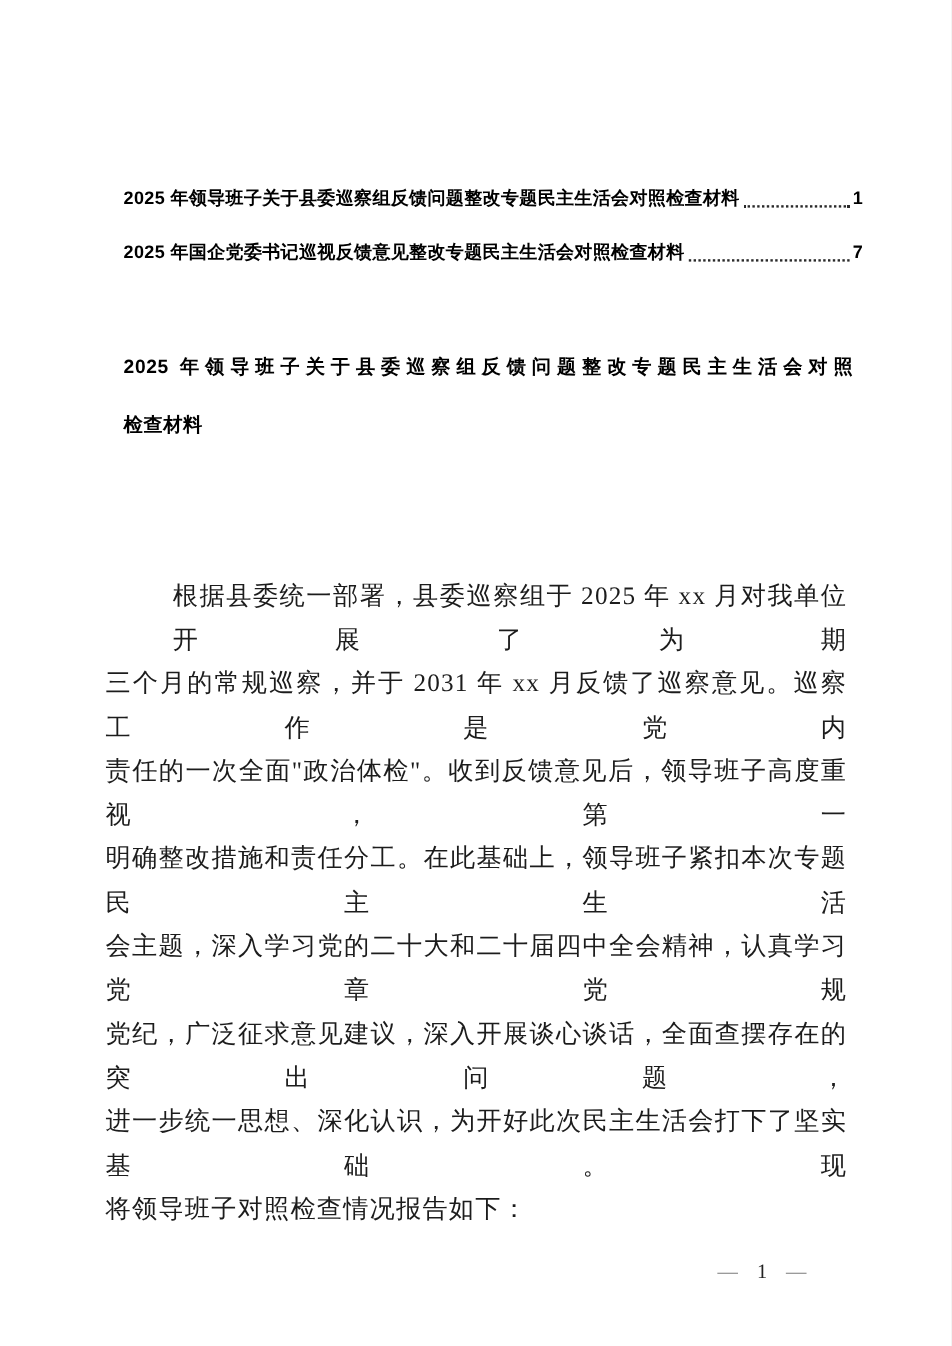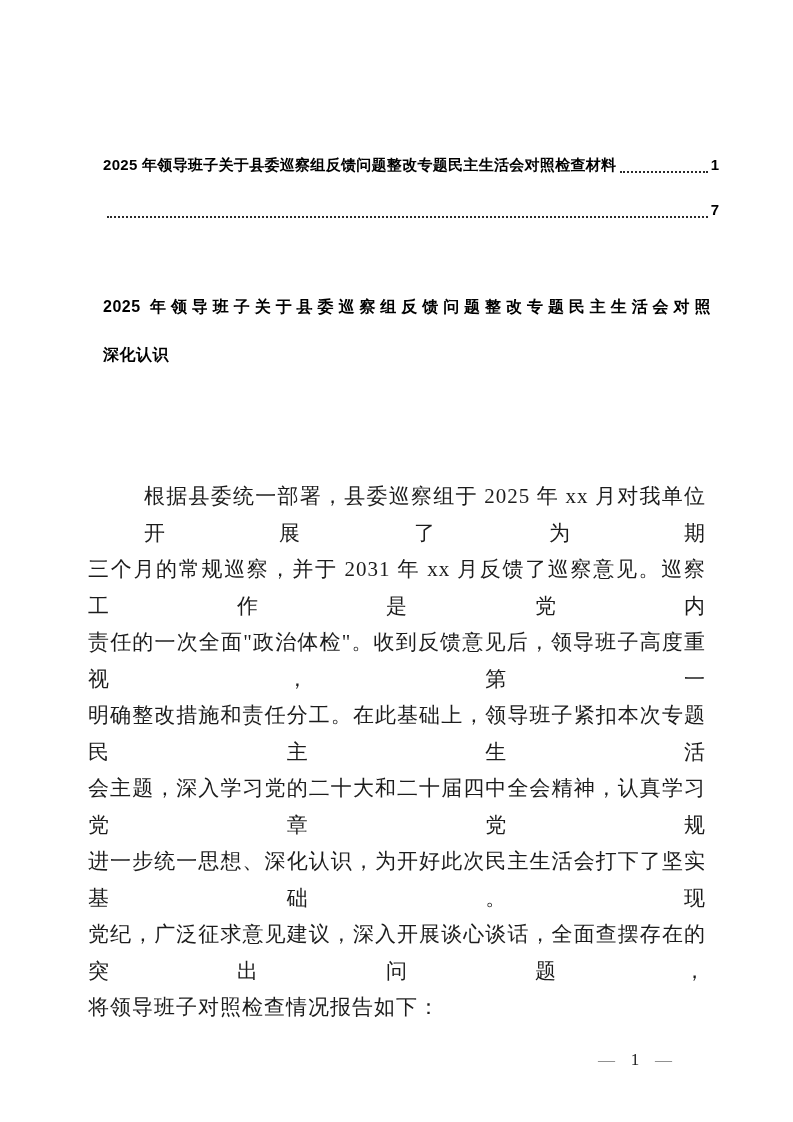--- a/index.html
+++ b/index.html
@@ -111,40 +111,41 @@
 
 <div class="page">
 
   <nav class="toc">
     <div class="toc-row">
       <span class="toc-label">2025 年领导班子关于县委巡察组反馈问题整改专题民主生活会对照检查材料</span>
       <span class="toc-dots"></span>
       <span class="toc-page">1</span>
     </div>
     <div class="toc-row">
+      <span class="toc-label">2025 年国企党委书记巡视反馈意见整改专题民主生活会对照检查材料</span>
       <span class="toc-dots"></span>
       <span class="toc-page">7</span>
     </div>
   </nav>
 
   <h1 class="doc-title">
     <span class="title-line just">2025 年领导班子关于县委巡察组反馈问题整改专题民主生活会对照</span>
-    <span class="title-line">深化认识</span>
+    <span class="title-line">检查材料</span>
   </h1>
 
   <div class="doc-body">
 
     <p>
       <span class="line just indent">根据县委统一部署，县委巡察组于 2025 年 xx 月对我单位开展了为期</span>
       <span class="line just">三个月的常规巡察，并于 2031 年 xx 月反馈了巡察意见。巡察工作是党内</span>
       <span class="line just">责任的一次全面"政治体检"。收到反馈意见后，领导班子高度重视，第一</span>
       <span class="line just">明确整改措施和责任分工。在此基础上，领导班子紧扣本次专题民主生活</span>
       <span class="line just">会主题，深入学习党的二十大和二十届四中全会精神，认真学习党章党规</span>
+      <span class="line just">党纪，广泛征求意见建议，深入开展谈心谈话，全面查摆存在的突出问题，</span>
       <span class="line just">进一步统一思想、深化认识，为开好此次民主生活会打下了坚实基础。现</span>
-      <span class="line just">党纪，广泛征求意见建议，深入开展谈心谈话，全面查摆存在的突出问题，</span>
       <span class="line">将领导班子对照检查情况报告如下：</span>
     </p>
 
   </div>
 
   <div class="page-footer">
     <span class="footer-dash">—</span>
     <span class="footer-num">1</span>
     <span class="footer-dash">—</span>
   </div>

